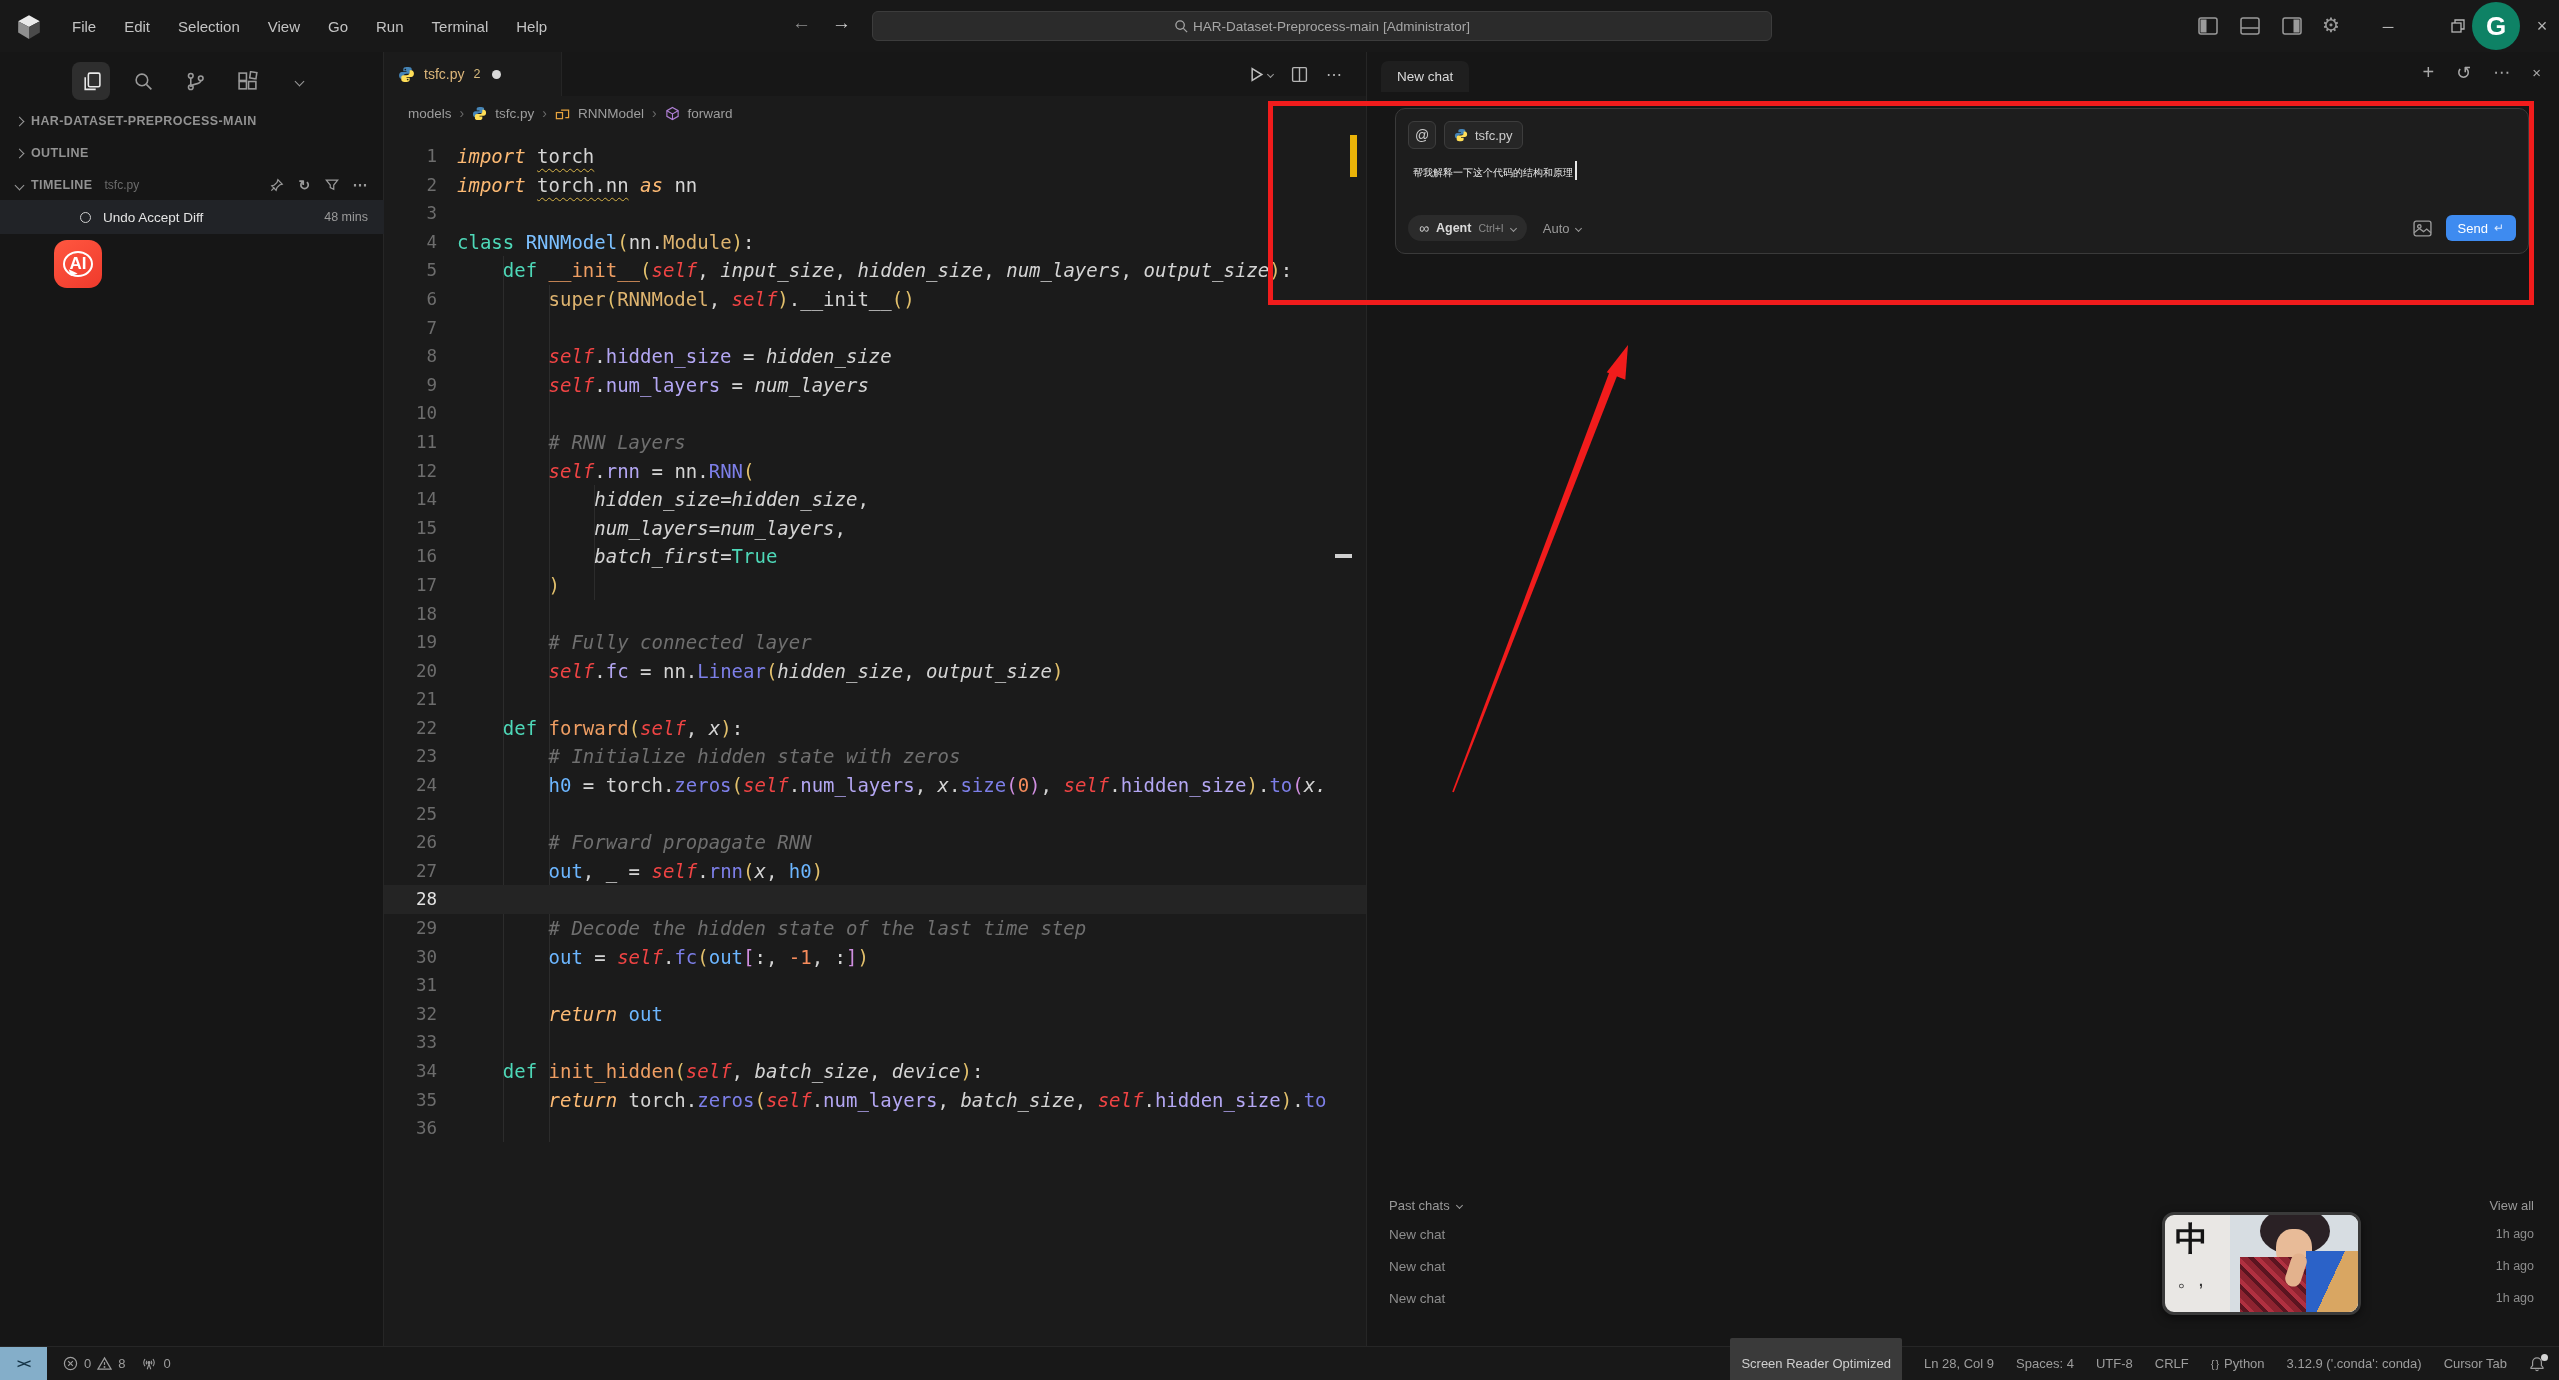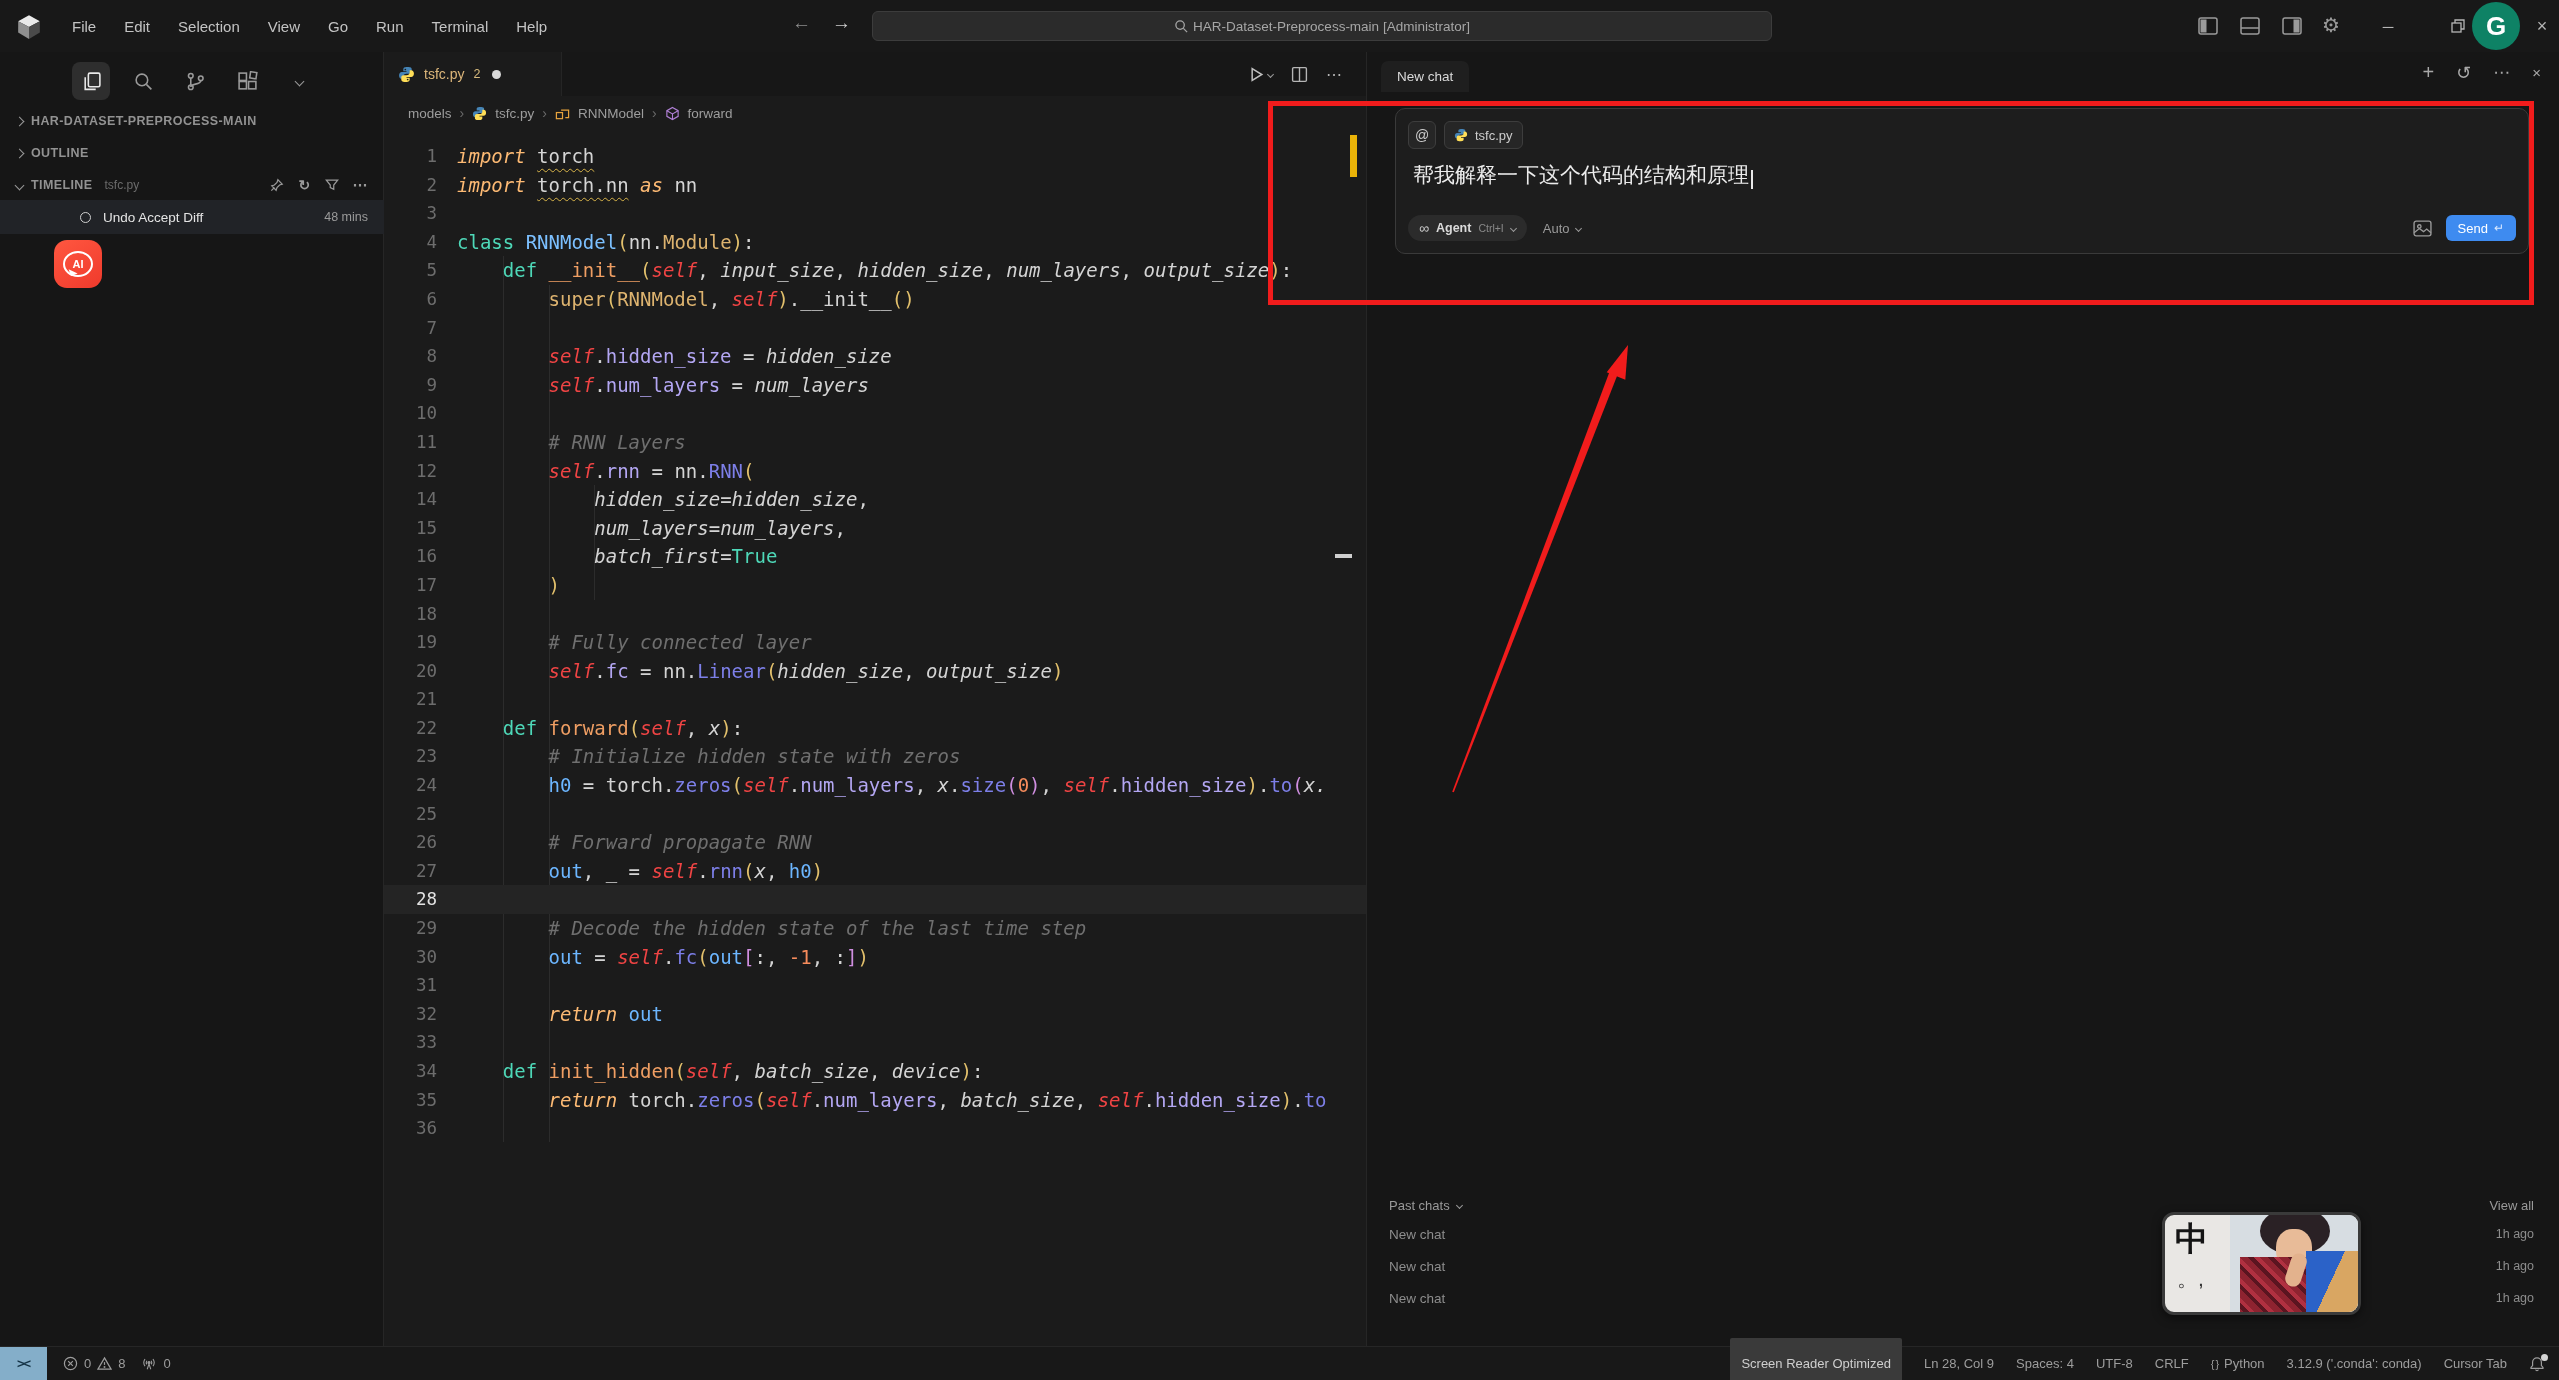--- a/index.html
+++ b/index.html
@@ -29,21 +29,21 @@
   .chev.right{transform:rotate(-45deg)}
   .chev.down{transform:rotate(45deg)}
   .chev.small{width:5px;height:5px}
   #timeline-context{font-weight:normal;color:#6b6b6b;font-size:12px;margin-left:4px;letter-spacing:0}
   #timeline-icons{position:absolute;right:16px;display:flex;gap:14px;color:#9a9a9a;align-items:center}
   #timeline-item{position:absolute;left:0;top:148px;width:384px;height:34px;background:#212327;display:flex;align-items:center;padding-left:80px;gap:12px}
   #timeline-item .dot-circle{width:11px;height:11px;border:1.6px solid #cfcfcf;border-radius:50%;flex:none}
   #timeline-item .lbl{font-size:13.5px;color:#e4e4e4}
   #timeline-item .time{position:absolute;right:16px;font-size:12.5px;color:#9a9a9a}
   #ai-badge{left:54px;top:188px;width:48px;height:48px;border-radius:13px;background:linear-gradient(145deg,#ff5740,#ef3a2c);display:flex;align-items:center;justify-content:center}
-  #ai-badge .bubble{width:30px;height:26px;border:2.2px solid #ffffff;border-radius:50%;display:flex;align-items:center;justify-content:center;font-size:11px;font-weight:bold;color:#ffffff;position:relative}
+  #ai-badge .bubble{width:30px;height:26px;border:2.2px solid #ffffff;border-radius:50%;display:flex;align-items:center;justify-content:center;font-size:17px;font-weight:bold;color:#ffffff;position:relative}
   #ai-badge .bubble:after{content:"";position:absolute;left:1px;bottom:-6px;width:0;height:0;border:5px solid transparent;border-top-color:#ffffff;transform:rotate(25deg)}
 
   
   #editor{left:384px;top:52px;width:982px;height:1294px;background:#1b1b1b}
   #tabstrip{position:absolute;left:0;top:0;width:982px;height:44px;background:#171717;display:flex}
   #tab-active{width:178px;height:44px;background:#1b1b1b;border-right:1px solid #252525;display:flex;align-items:center;gap:9px;padding-left:14px}
   #tab-active .tname{font-size:14px;color:#dcb67a}
   #tab-active .tbadge{font-size:12.5px;color:#d7ba7d}
   #tab-active .tdot{width:9px;height:9px;border-radius:50%;background:#d8d8d8;margin-left:3px}
   #editor-actions{position:absolute;right:24px;top:0;height:44px;display:flex;align-items:center;gap:18px;color:#b5b5b5}
@@ -68,21 +68,21 @@
   #sb-dash{left:951px;top:424px;width:17px;height:4px;background:#cfcfcf;position:absolute}
 
   
   #chat{left:1366px;top:52px;width:1193px;height:1294px;background:#161616;border-left:1px solid #262626}
   #chat-tab{position:absolute;left:14px;top:9px;height:31px;padding:0 16px;background:#1f1f1f;border-radius:7px 7px 0 0;display:flex;align-items:center;font-size:13.5px;color:#dadada}
   #chat-header-icons{position:absolute;right:18px;top:9px;display:flex;gap:22px;align-items:center;color:#a8a8a8;font-size:17px}
   #chat-card{position:absolute;left:28px;top:56px;width:1134px;height:146px;background:#1d1d1d;border:1px solid #3a3a3a;border-radius:10px}
   #chip-row{position:absolute;left:12px;top:12px;display:flex;gap:8px;align-items:center}
   .chip{height:28px;background:#262626;border:1px solid #3d3d3d;border-radius:6px;display:flex;align-items:center;gap:7px;padding:0 9px;font-size:13px;color:#cccccc}
   .chip.square{width:28px;justify-content:center;padding:0;font-size:14px}
-  #chat-message{position:absolute;left:17px;top:52px;font-size:21px;color:#ececec;display:flex;align-items:flex-end}
+  #chat-message{position:absolute;left:17px;top:52px;font-size:10px;color:#ececec;display:flex;align-items:flex-end}
   #caret{width:2px;height:19px;background:#e8e8e8;margin-left:2px}
   #chat-bottomrow{position:absolute;left:12px;right:12px;top:104px;height:30px;display:flex;align-items:center}
   #agent-pill{height:26px;background:#2b2b2b;border-radius:13px;display:flex;align-items:center;gap:7px;padding:0 11px}
   #agent-pill .inf{color:#c8c8c8;font-size:14px}
   #agent-pill .alabel{font-size:12.5px;font-weight:bold;color:#dadada}
   #agent-pill .akbd{font-size:10.5px;color:#8a8a8a}
   #mode-select{display:flex;align-items:center;gap:6px;margin-left:16px;font-size:13px;color:#9a9a9a}
   #chat-bottomrow .right{margin-left:auto;display:flex;align-items:center;gap:14px}
   #send-btn{height:26px;background:#3e8bf0;border-radius:6px;display:flex;align-items:center;gap:6px;padding:0 12px;color:#ffffff;font-size:13px}
   #send-btn .skbd{font-size:12px;color:#d9e8ff}

